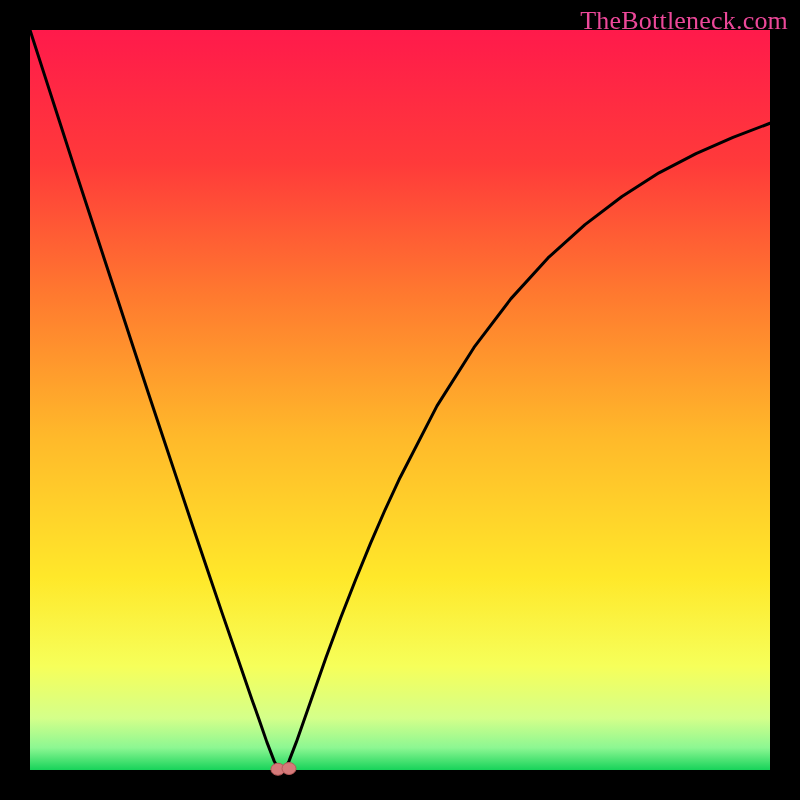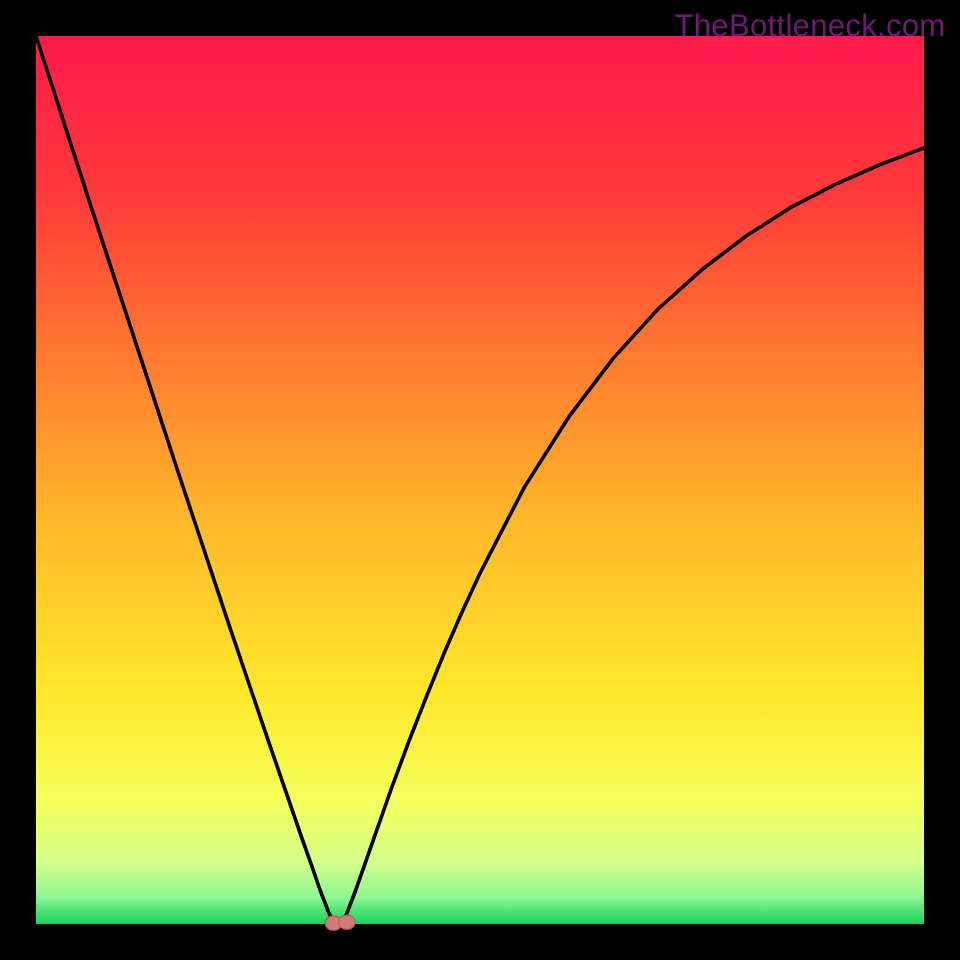--- a/index.html
+++ b/index.html
@@ -19,23 +19,23 @@
     position: absolute;
     left: 0;
     top: 0;
     width: 800px;
     height: 800px;
   }
   .watermark {
     position: absolute;
     top: 6px;
     right: 12px;
-    font-family: Liberation Sans, sans-serif;
+    font-family: Liberation Serif, serif;
     font-size: 26px;
-    color: #701a75;
+    color: #ec4899;
     letter-spacing: 0.2px;
   }
 </style>
 </head>
 <body>
 
 <div class="stage">
   <svg id="chart-svg" viewBox="0 0 800 800">
     <defs>
       <linearGradient id="bg-grad" x1="0" y1="0" x2="0" y2="1">

